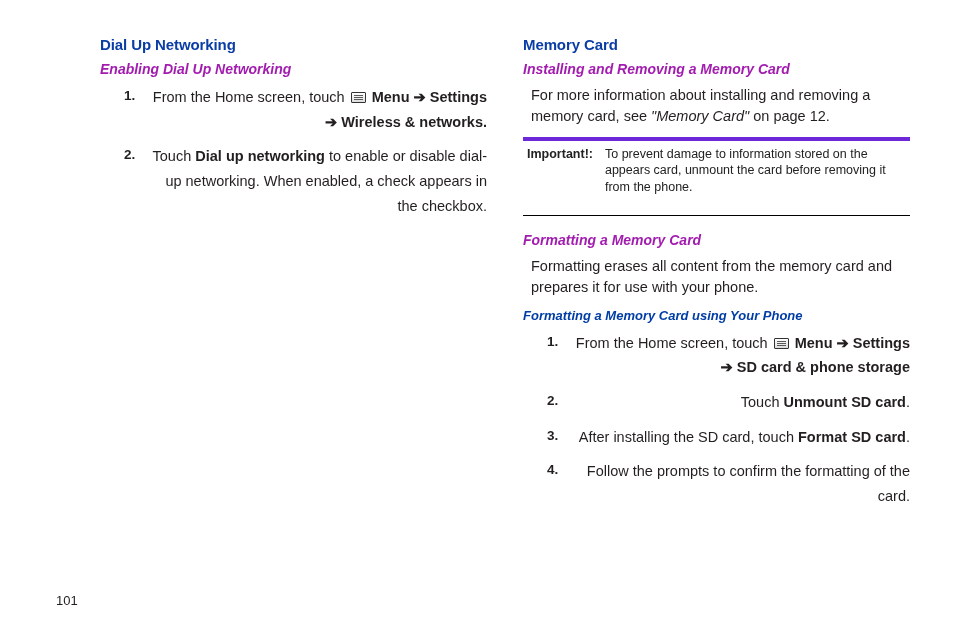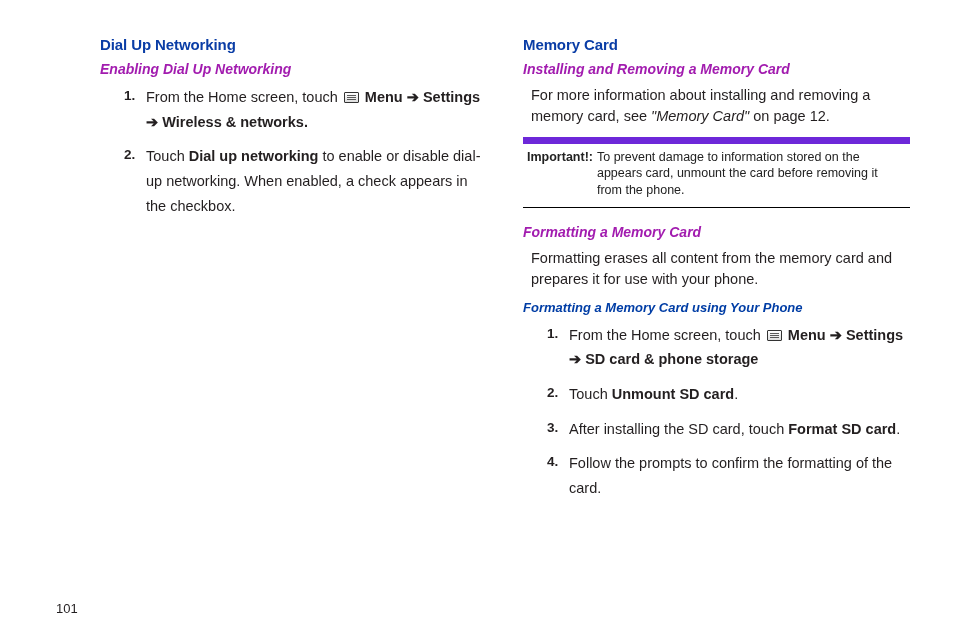--- a/index.html
+++ b/index.html
@@ -46,20 +46,21 @@
     color: #003da5;
     font-weight: 700;
     font-size: 13px;
     margin: 6px 0 8px 0;
     font-style: italic;
   }
   ol.steps {
     list-style: none;
     counter-reset: step;
     margin-left: 24px;
+    text-align: right;
   }
   ol.steps > li {
     counter-increment: step;
     position: relative;
     font-size: 14.5px;
     line-height: 1.7;
     margin-bottom: 10px;
     padding-left: 22px;
     color: #231f20;
   }
@@ -89,40 +90,40 @@
   .menu-icon::before {
     content: "";
     position: absolute;
     left: 2px; right: 2px; top: 2px;
     height: 1px;
     background: #333;
     box-shadow: 0 2.5px 0 #333, 0 5px 0 #333;
     transform: scaleY(0.8);
   }
   .important-box {
-    border-top: 7px solid #6d28d9;
+    border-top: 4px solid #6d28d9;
     border-bottom: 1px solid #000;
     margin: 10px 0 16px 0;
-    padding: 5px 4px 9px 4px;
+    padding: 5px 4px 20px 4px;
     font-size: 12.5px;
     line-height: 1.3;
     display: flex;
-    gap: 4px;
+    gap: 12px;
   }
   .important-label {
     font-weight: 700;
     white-space: nowrap;
   }
   .important-text {
     text-align: left;
   }
   .page-num {
     position: absolute;
     left: 56px;
-    bottom: 20px;
+    bottom: 28px;
     font-size: 13px;
     color: #231f20;
   }
 </style>
 </head>
 <body>
 
 <div class="columns">
 
   <div class="col">

